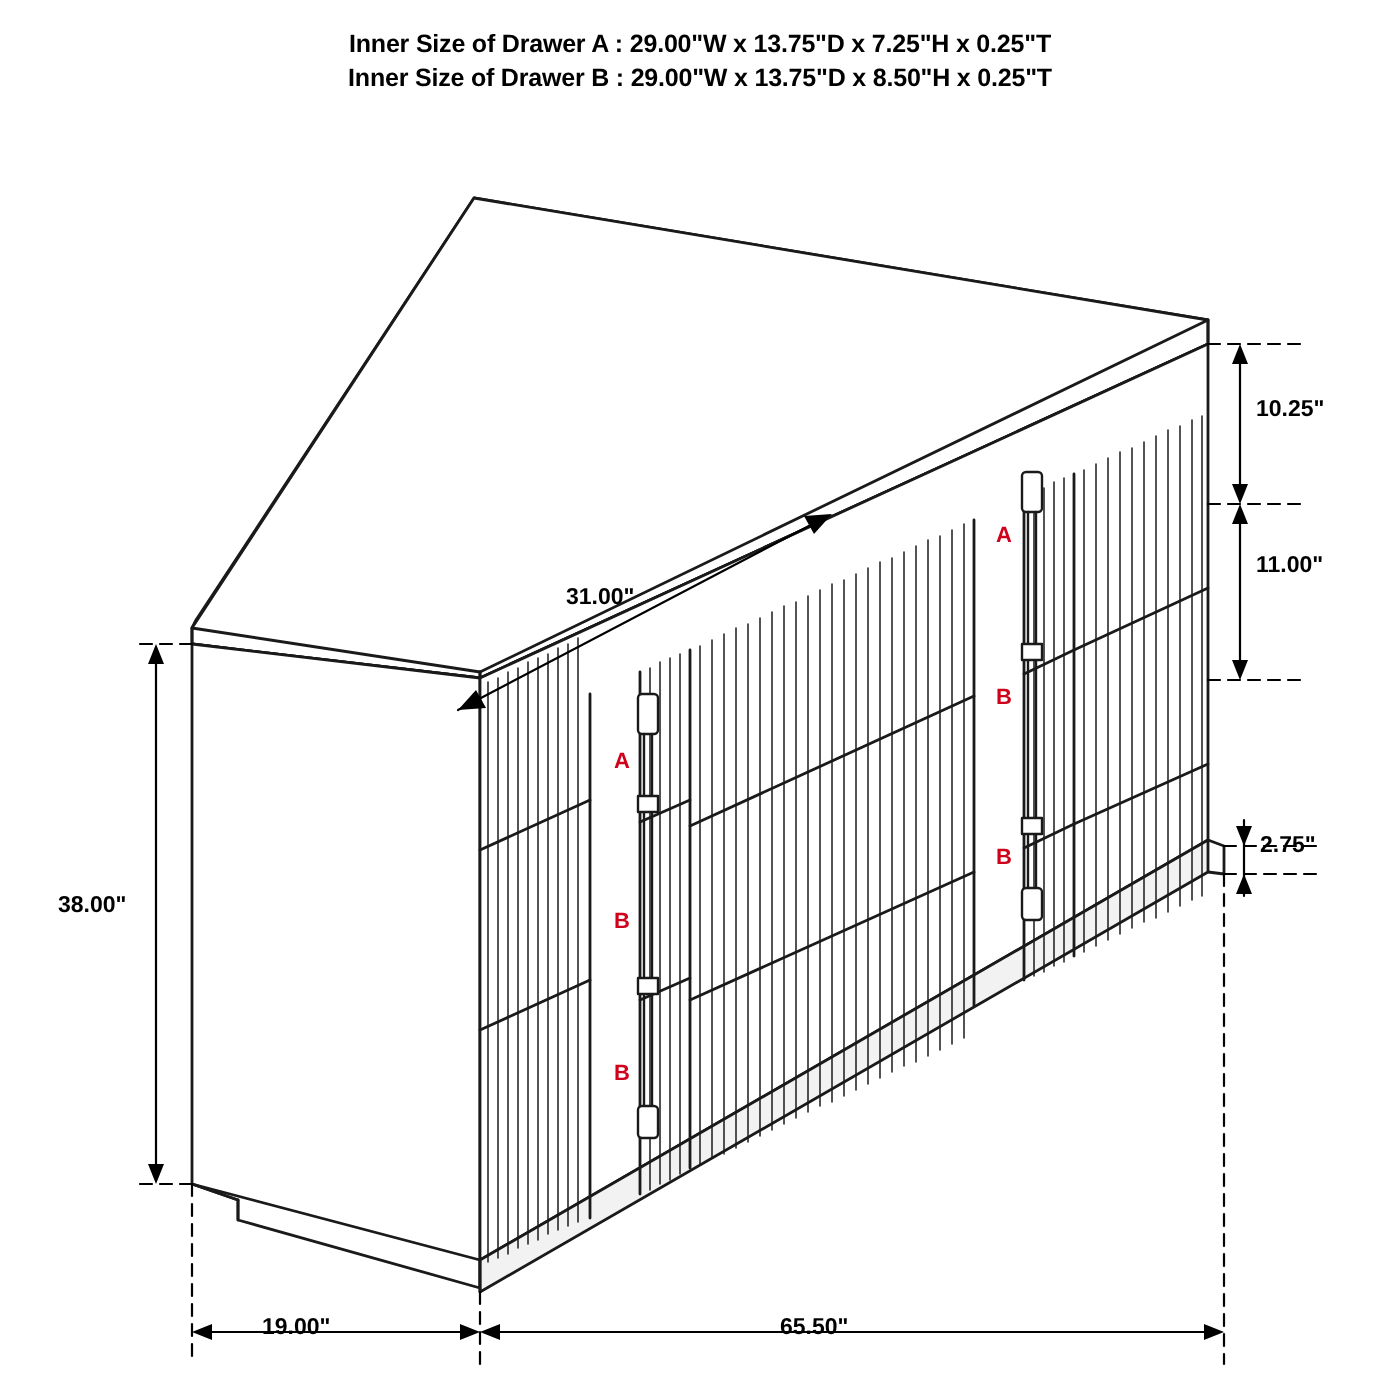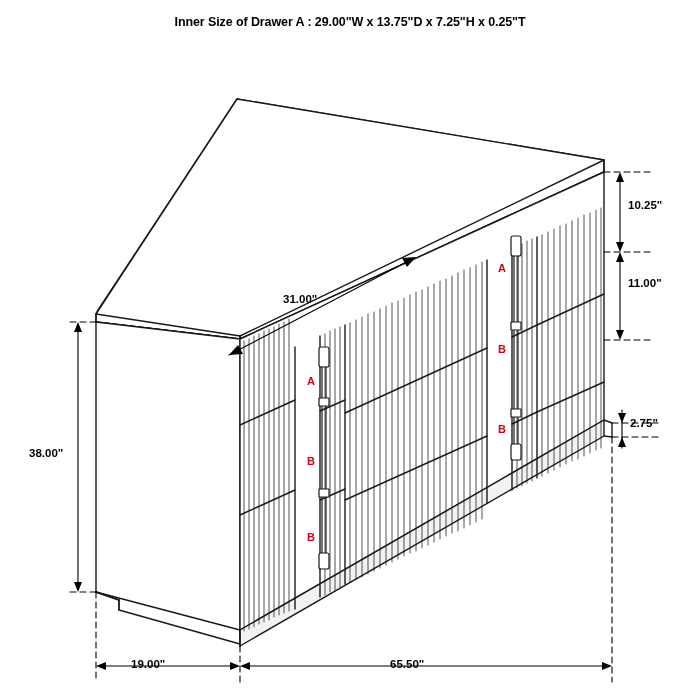--- a/index.html
+++ b/index.html
@@ -54,20 +54,21 @@
     white-space: nowrap;
   }
 </style>
 </head>
 <body>
 
 <div id="stage">
 
   <div class="header">
     <div>Inner Size of Drawer A : 29.00"W x 13.75"D x 7.25"H x 0.25"T</div>
+    <div>Inner Size of Drawer B : 29.00"W x 13.75"D x 8.50"H x 0.25"T</div>
   </div>
 
   <svg class="diagram" viewBox="0 0 700 700">
     <g fill="none" stroke="#1a1a1a" stroke-width="1.4" stroke-linejoin="round" stroke-linecap="round">
 
       <path d="M 237 99 L 604 160 L 604 172 L 240 339 L 96 322 L 96 314 L 98 310 Z" fill="#ffffff"></path>
       <path d="M 237 99 L 604 160 L 240 336 L 96 314 Z" fill="#ffffff"></path>
       <path d="M 96 314 L 96 322 L 240 339 L 240 336" fill="none"></path>
       <path d="M 240 336 L 240 339 L 604 172 L 604 160" fill="none"></path>
 

